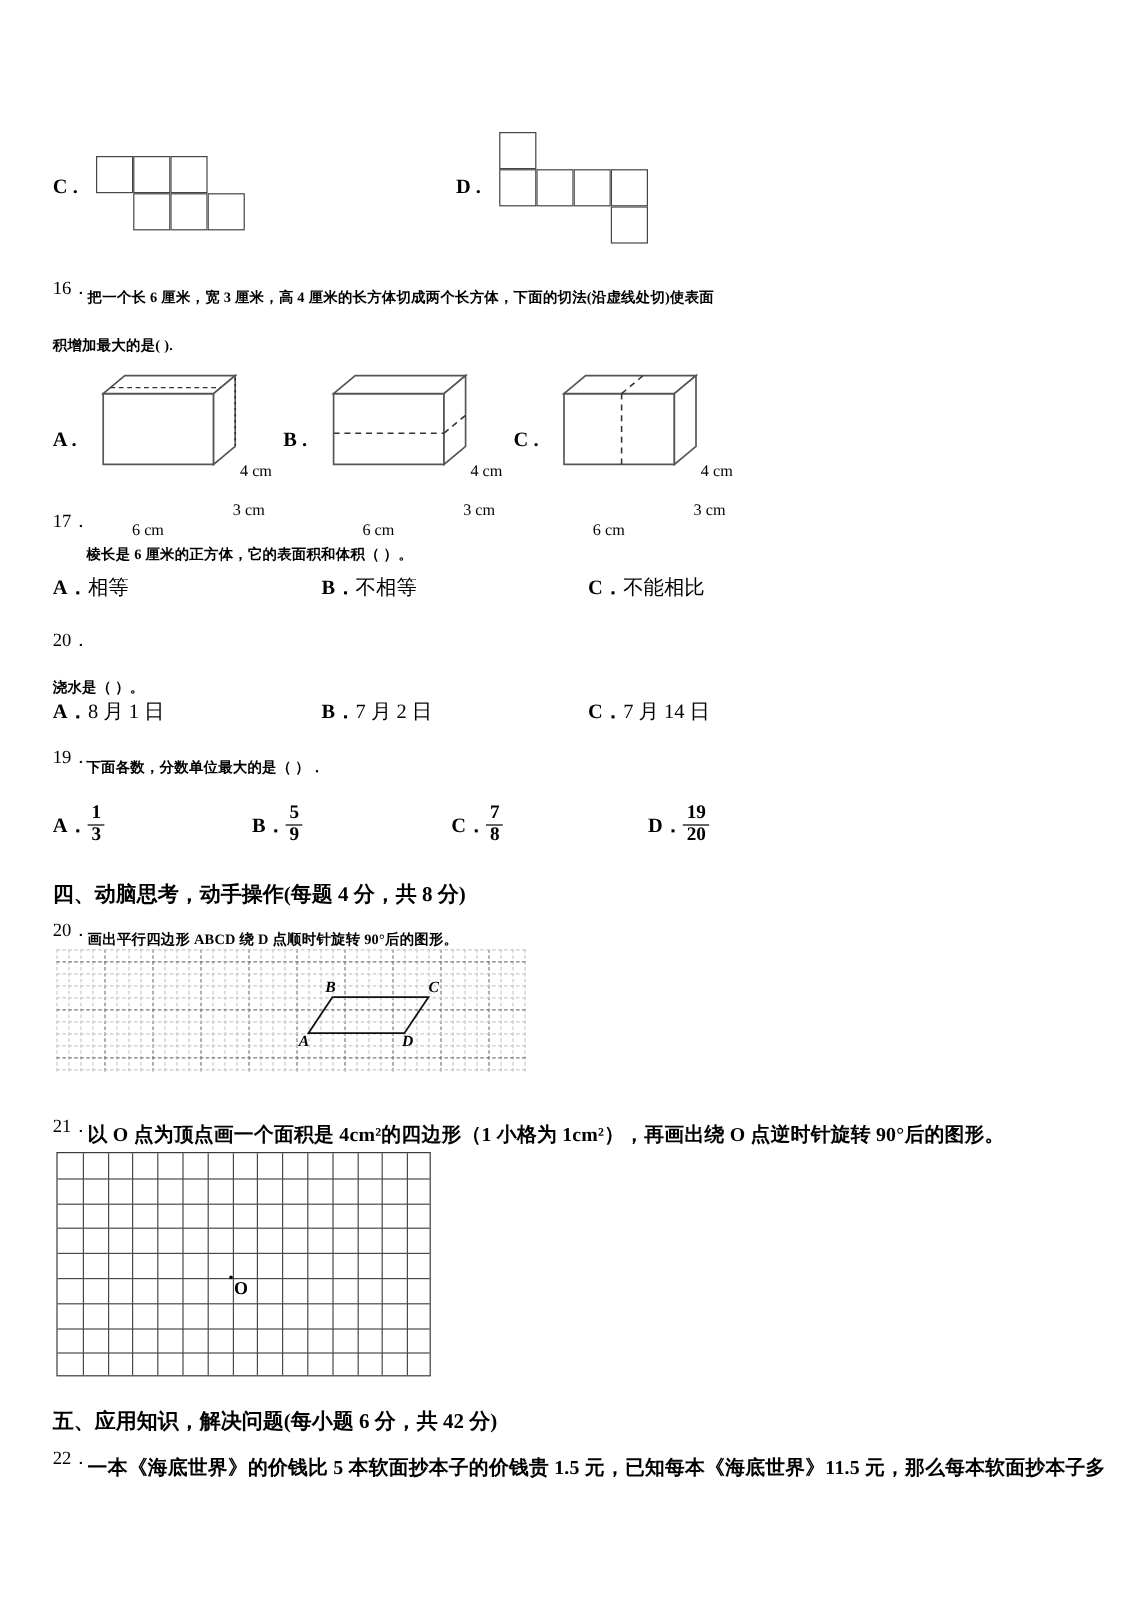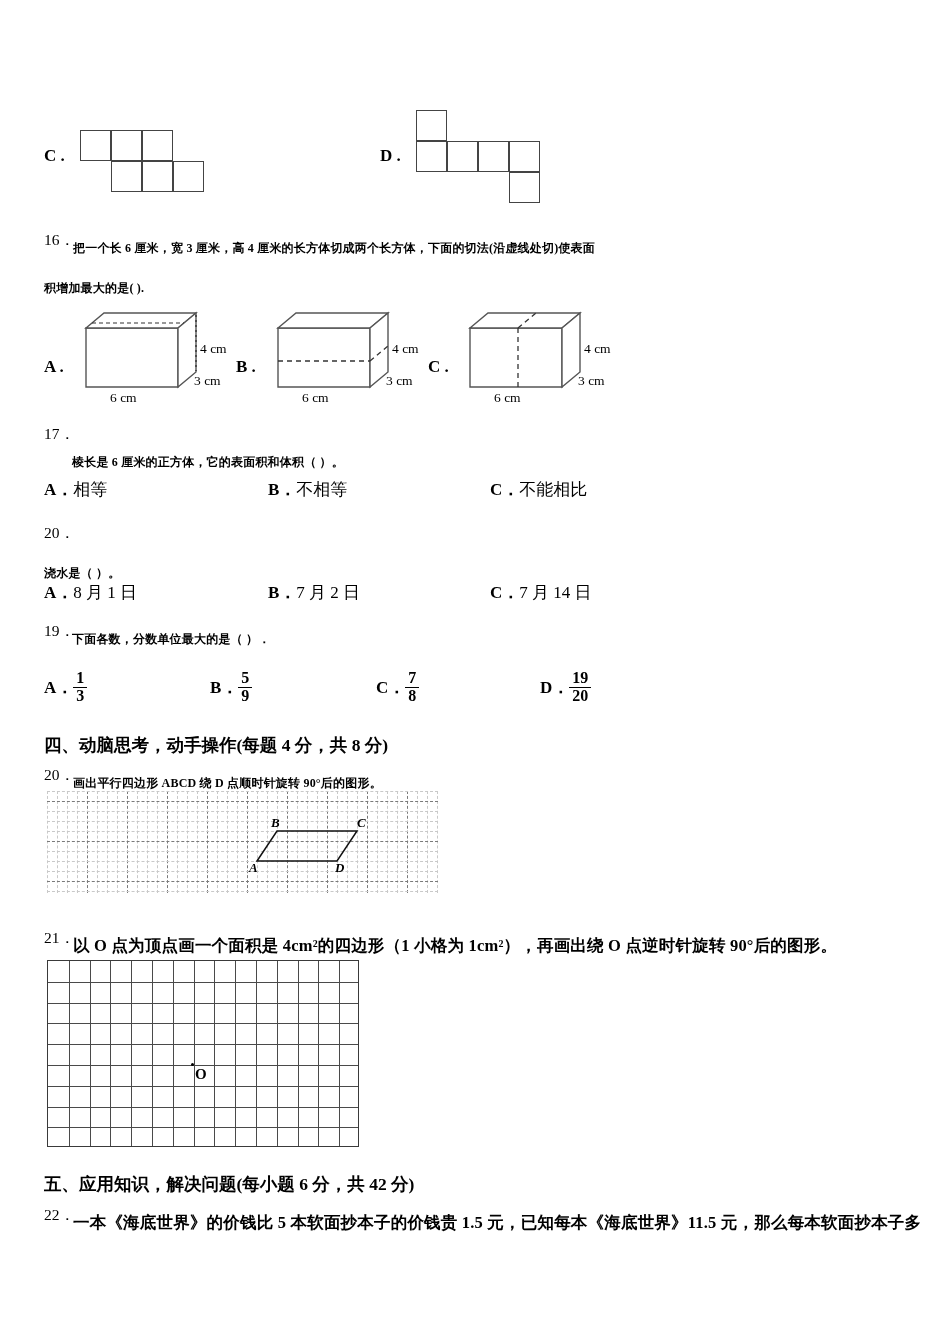--- a/index.html
+++ b/index.html
@@ -63,20 +63,21 @@
     background: #ffffff;
   }
 
   
   .boxwrap { position: absolute; }
   .dim {
     position: absolute;
     font-size: 13.5px;
     font-family: "Liberation Serif", "DejaVu Serif", serif;
     white-space: nowrap;
+    margin-top: 44px;
   }
 
   
   .frac {
     display: inline-block;
     vertical-align: middle;
     text-align: center;
     font-size: 16px;
     line-height: 1.05;
     font-family: "Liberation Serif", "DejaVu Serif", serif;

